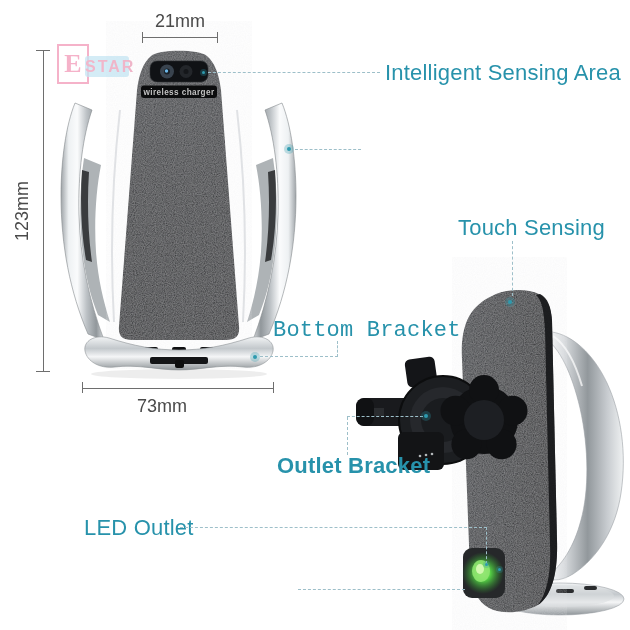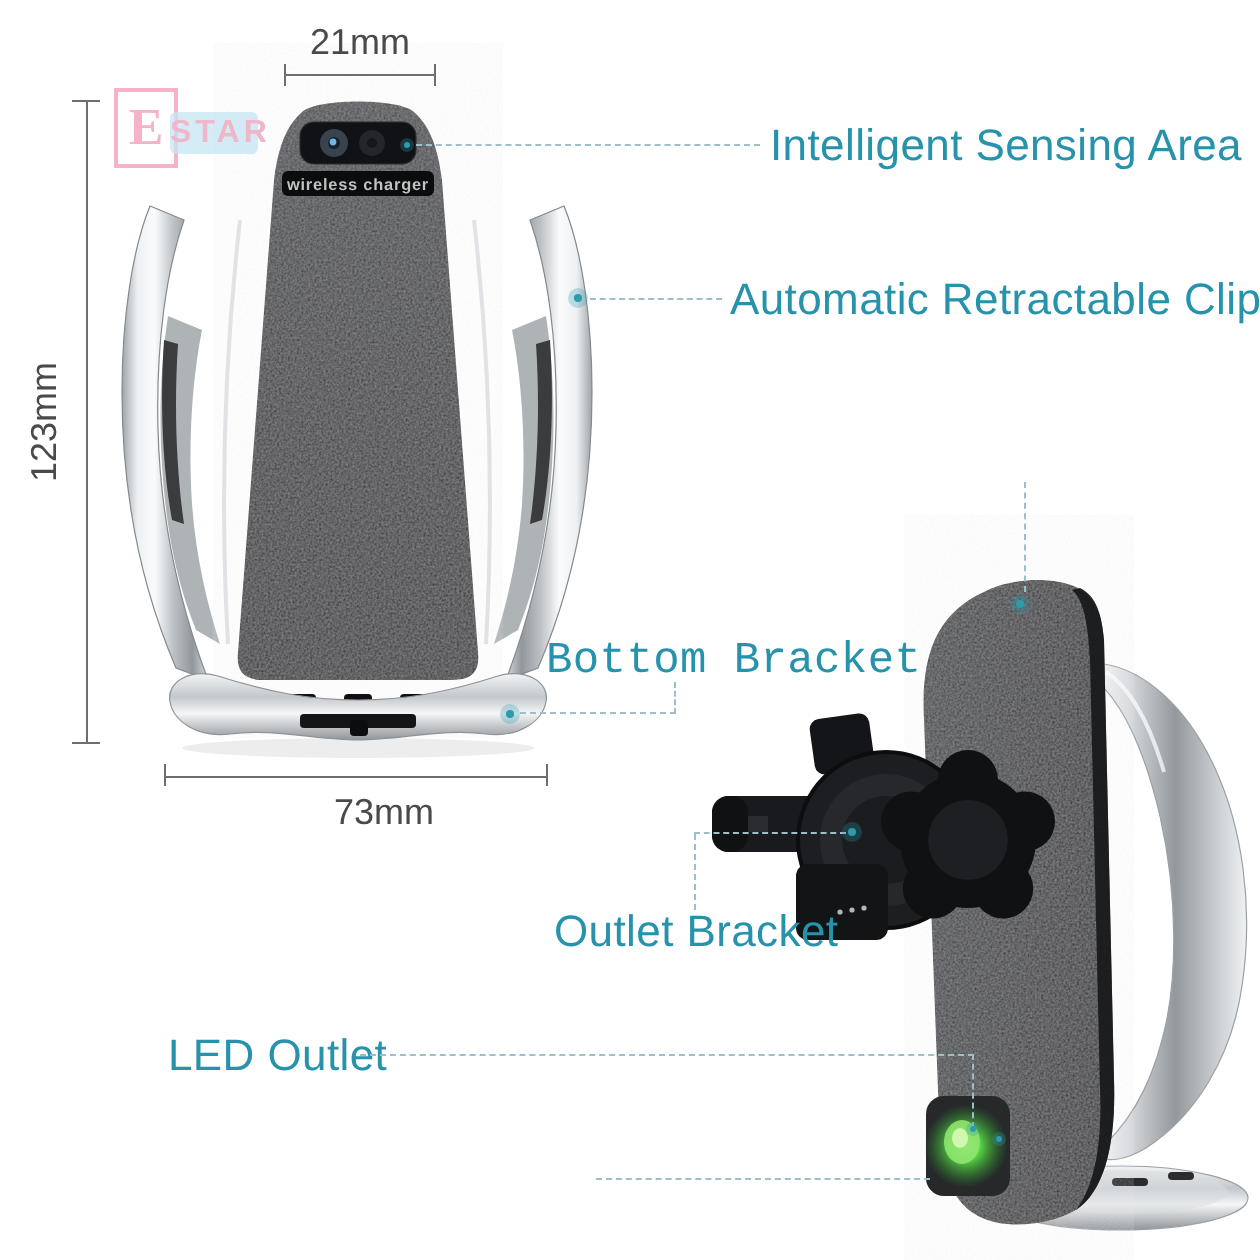--- a/index.html
+++ b/index.html
@@ -183,39 +183,39 @@
   <div class="tick-v" style="left:217px;top:32px;"></div>
 
   <div class="dim-line-v" style="left:43px;top:50px;height:322px;"></div>
   <div class="tick-h" style="left:36px;top:50px;"></div>
   <div class="tick-h" style="left:36px;top:371px;"></div>
   <div class="dim-label rot" style="left:-18px;top:202px;width:80px;">123mm</div>
 
   <div class="dim-line-h" style="left:82px;top:388px;width:191px;"></div>
   <div class="tick-v" style="left:82px;top:382px;"></div>
   <div class="tick-v" style="left:273px;top:382px;"></div>
-  <div class="dim-label" style="left:137px;top:397px;width:80px;text-align:right;">73mm</div>
+  <div class="dim-label" style="left:137px;top:397px;width:80px;text-align:left;">73mm</div>
 
   <div class="dot small" style="left:200px;top:69px;"></div>
   <div class="dash-h" style="left:208px;top:72px;width:172px;"></div>
   <div class="callout" style="left:385px;top:64px;">Intelligent Sensing Area</div>
 
   <div class="dot" style="left:284px;top:144px;"></div>
   <div class="dash-h" style="left:295px;top:149px;width:66px;"></div>
-  <div class="callout" style="left:365px;top:141px;">Automatic Retractable Clip</div>
-
+
+  <div class="callout" style="left:458px;top:219px;">Touch Sensing</div>
   <div class="dash-v" style="left:512px;top:241px;height:55px;"></div>
   <div class="dot" style="left:505px;top:297px;"></div>
 
   <div class="callout" style="left:273px;top:322px;font-family:Liberation Mono, monospace;">Bottom Bracket</div>
   <div class="dash-v" style="left:337px;top:341px;height:16px;"></div>
   <div class="dash-h" style="left:260px;top:356px;width:78px;"></div>
   <div class="dot" style="left:250px;top:352px;"></div>
 
-  <div class="callout" style="left:277px;top:457px;">Outlet Bracket</div>
+  <div class="callout" style="left:277px;top:457px;font-weight:bold;">Outlet Bracket</div>
   <div class="dash-v" style="left:347px;top:417px;height:38px;"></div>
   <div class="dash-h" style="left:347px;top:416px;width:76px;"></div>
   <div class="dot" style="left:421px;top:411px;"></div>
 
   <div class="callout" style="left:84px;top:519px;">LED Outlet</div>
   <div class="dash-h" style="left:180px;top:527px;width:307px;"></div>
   <div class="dash-v" style="left:486px;top:527px;height:37px;"></div>
   <div class="dot small" style="left:483px;top:561px;"></div>
   <div class="dot small" style="left:496px;top:566px;"></div>
 

